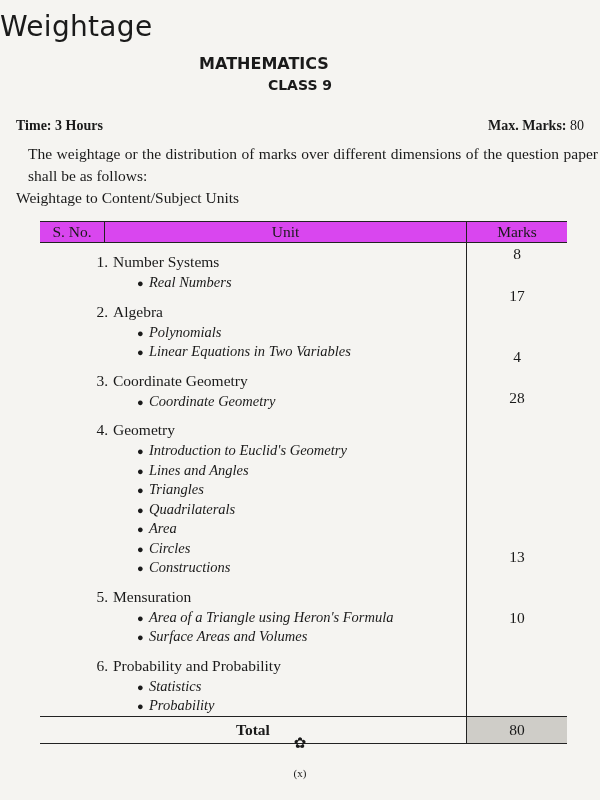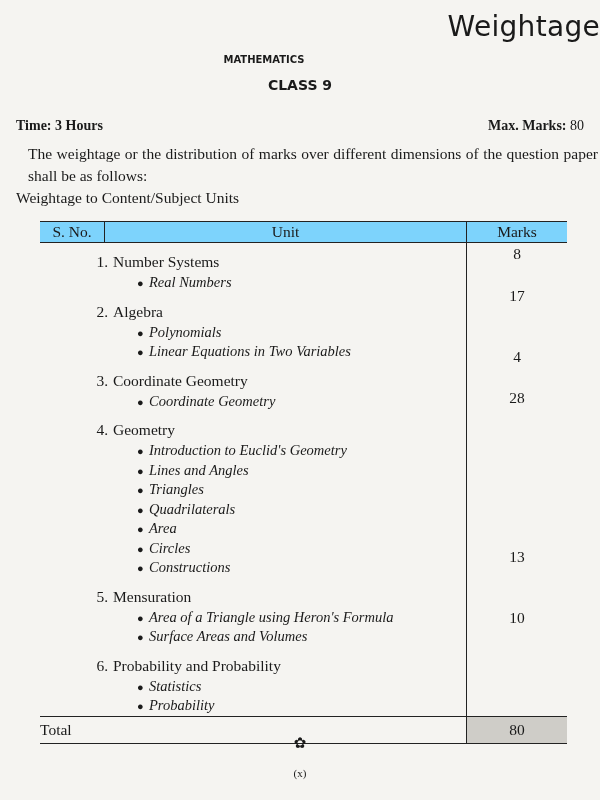--- a/index.html
+++ b/index.html
@@ -5,28 +5,28 @@
     html, body { margin: 0; padding: 0; }
     body {
       width: 600px; height: 800px; overflow: hidden;
       background: #f5f4f1;
       font-family: "Liberation Serif", "DejaVu Serif", serif;
       color: #1a1a1a;
       position: relative;
     }
     .page { position: absolute; left: 0; top: 0; width: 600px; height: 800px; }
     .title {
-      position: absolute; top: 10px; left: 0; width: 600px; text-align: right;
+      position: absolute; top: 10px; left: 0; width: 600px; text-align: left;
       font-family: "DejaVu Sans", "Liberation Sans", sans-serif;
       font-size: 28px; font-weight: normal; letter-spacing: 0.3px;
     }
     .subject {
       position: absolute; top: 54px; left: 0; width: 528px; text-align: center;
       font-family: "DejaVu Sans", "Liberation Sans", sans-serif;
-      font-size: 10px; font-weight: bold;
+      font-size: 16px; font-weight: bold;
     }
     .class {
       position: absolute; top: 77px; left: 0; width: 600px; text-align: center;
       font-family: "DejaVu Sans", "Liberation Sans", sans-serif;
       font-size: 14px; font-weight: bold;
     }
     .meta-row {
       position: absolute; top: 118px; left: 16px; width: 568px;
       display: flex; justify-content: space-between;
       font-size: 14px; font-weight: bold;
@@ -39,21 +39,21 @@
     .section-label {
       position: absolute; top: 189px; left: 16px;
       font-size: 15.5px;
     }
     table.weightage {
       position: absolute; top: 221px; left: 40px; width: 527px;
       border-collapse: collapse;
       font-size: 15.5px;
     }
     table.weightage th {
-      background: #7dd3fc;
+      background: #d946ef;
       font-weight: normal;
       height: 20px; padding: 0 4px;
       border-top: 1.5px solid #222; border-bottom: 1.5px solid #222;
       font-size: 15.5px;
     }
     th.c-sno { width: 56px; border-right: 1.5px solid #222; }
     th.c-unit { border-right: 1.5px solid #222; }
     th.c-marks { width: 92px; }
     td { vertical-align: top; padding: 0; }
     td.marks-cell { border-left: 1.5px solid #222; text-align: center; }
@@ -65,21 +65,21 @@
       padding-left: 49px; font-size: 14.5px;
     }
     .bullet { display: inline-block; width: 12px; font-style: normal; font-size: 11px; }
     .unit-cell { padding-left: 0; }
     .indent { padding-left: 48px; }
     .marks-val { display: block; line-height: 22px; }
     tr.total-row td {
       border-top: 1.5px solid #222; border-bottom: 1.5px solid #222;
       height: 26px; vertical-align: middle;
     }
-    td.total-label { font-weight: normal; }
+    td.total-label { text-align: center; font-weight: bold; }
     td.total-val { background: #cfcdc8; text-align: center; border-left: 1.5px solid #222; }
     .ornament {
       position: absolute; top: 734px; left: 0; width: 600px; text-align: center;
       font-size: 15px;
     }
     .page-num {
       position: absolute; top: 767px; left: 0; width: 600px; text-align: center;
       font-size: 11px;
     }
   </style>

